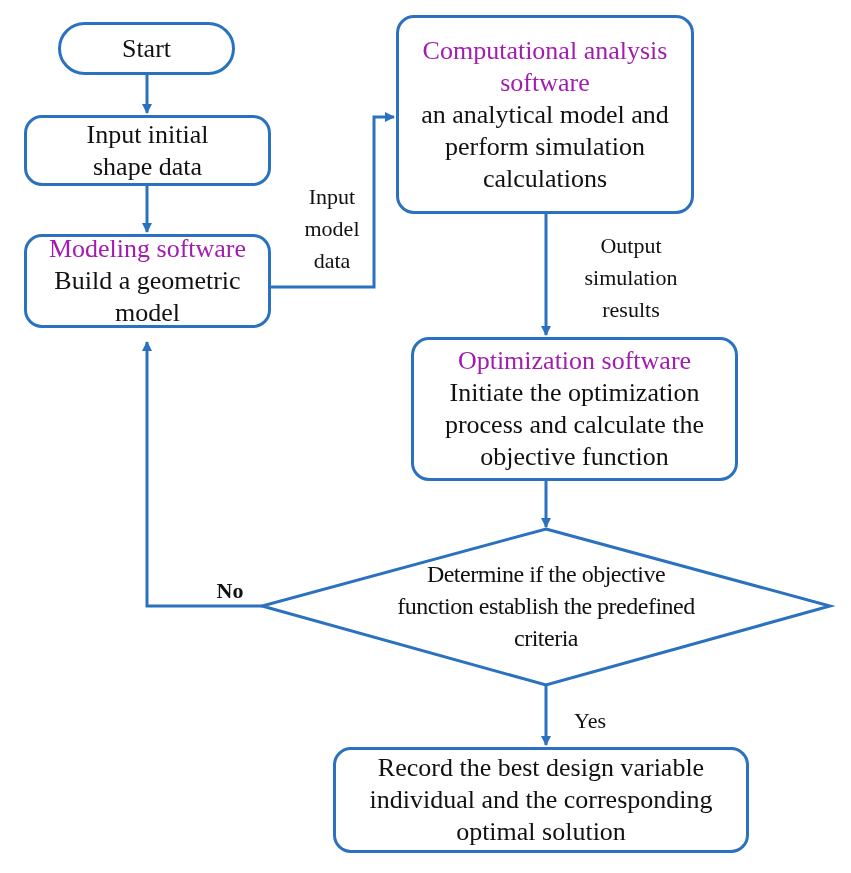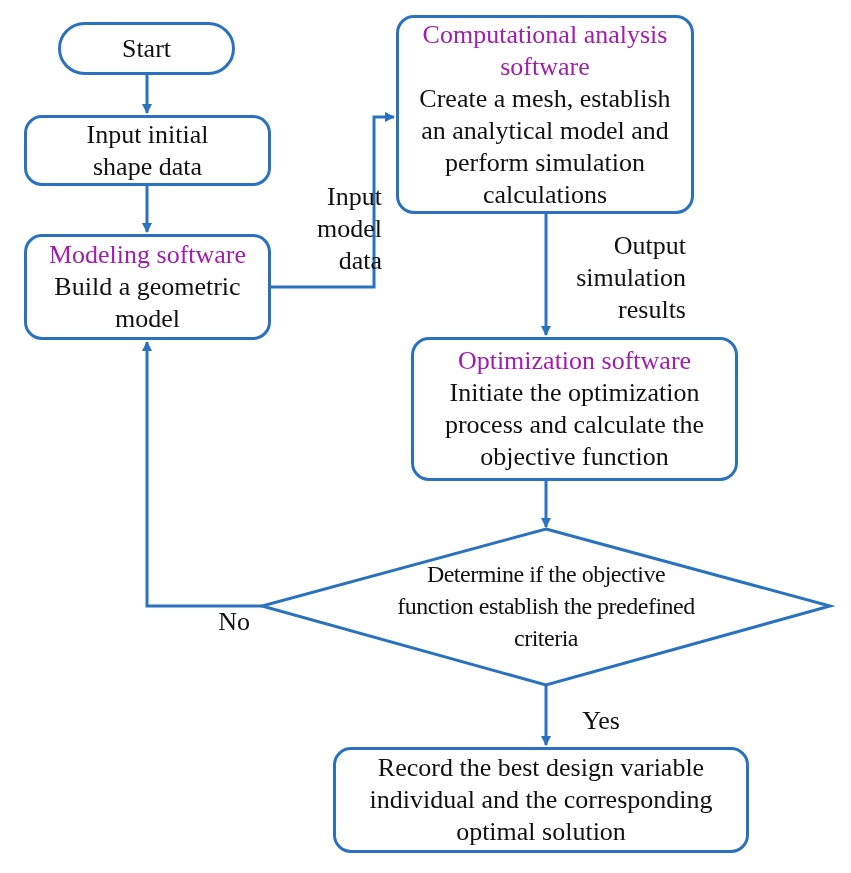--- a/index.html
+++ b/index.html
@@ -4,32 +4,32 @@
   <style>
     html, body { margin: 0; padding: 0; background: #ffffff; }
     body { width: 851px; height: 873px; position: relative; overflow: hidden;
            font-family: "Liberation Serif", "DejaVu Serif", serif; color: #111111; }
     #diagram { position: absolute; left: 0; top: 0; width: 851px; height: 873px; }
     .node { position: absolute; box-sizing: border-box; border: 3px solid #2a72bf; border-radius: 18px;
             background: #ffffff; display: flex; flex-direction: column; align-items: center; justify-content: center;
             text-align: center; font-size: 26px; line-height: 32px; }
     .node .title { color: #a21caf; display: block; }
     .node .body { display: block; }
-    .lbl { position: absolute; text-align: right; font-size: 26px; line-height: 32px; }
+    .lbl { position: absolute; text-align: center; font-size: 22px; line-height: 32px; }
     #n-start { left: 58px; top: 22px; width: 177px; height: 53px; border-radius: 27px; }
     #n-input { left: 24px; top: 115px; width: 247px; height: 71px; }
-    #n-model { left: 24px; top: 234px; width: 247px; height: 106px; }
+    #n-model { left: 24px; top: 234px; width: 247px; height: 94px; }
     #n-comp  { left: 396px; top: 15px; width: 298px; height: 199px; }
     #n-opt   { left: 384px; top: 337px; width: 327px; height: 144px; margin-left: 27px; }
     #n-rec   { left: 333px; top: 747px; width: 416px; height: 106px; }
     #decision-text { position: absolute; left: 340px; top: 558px; width: 412px; text-align: center;
                      font-size: 24px; line-height: 32px; letter-spacing: -0.5px; }
     #lbl-input-model { left: 282px; top: 181px; width: 100px; }
-    #lbl-output-sim { left: 536px; top: 230px; width: 150px; }
-    #lbl-no  { left: 210px; top: 606px; width: 40px; }
+    #lbl-output-sim { left: 556px; top: 230px; width: 150px; }
+    #lbl-no  { left: 210px; top: 575px; width: 40px; font-weight: bold; }
     #lbl-yes { left: 560px; top: 705px; width: 60px; }
   </style>
 </head>
 <body>
 
 <svg id="diagram" width="851" height="873" viewBox="0 0 851 873">
   <defs>
     <marker id="ah" markerWidth="10" markerHeight="10" refX="9" refY="5" orient="auto" markerUnits="userSpaceOnUse">
       <path d="M0,0 L10,5 L0,10 Z" fill="#2a72bf"></path>
     </marker>
@@ -57,21 +57,20 @@
 
 <div class="node" id="n-model">
   <span class="title">Modeling software</span>
   <span class="body">Build a geometric</span>
   <span class="body">model</span>
 </div>
 
 <div class="node" id="n-comp">
   <span class="title">Computational analysis</span>
   <span class="title">software</span>
-  <span class="body">Create a mesh, establish</span>
   <span class="body">an analytical model and</span>
   <span class="body">perform simulation</span>
   <span class="body">calculations</span>
 </div>
 
 <div class="node" id="n-opt">
   <span class="title">Optimization software</span>
   <span class="body">Initiate the optimization</span>
   <span class="body">process and calculate the</span>
   <span class="body">objective function</span>

